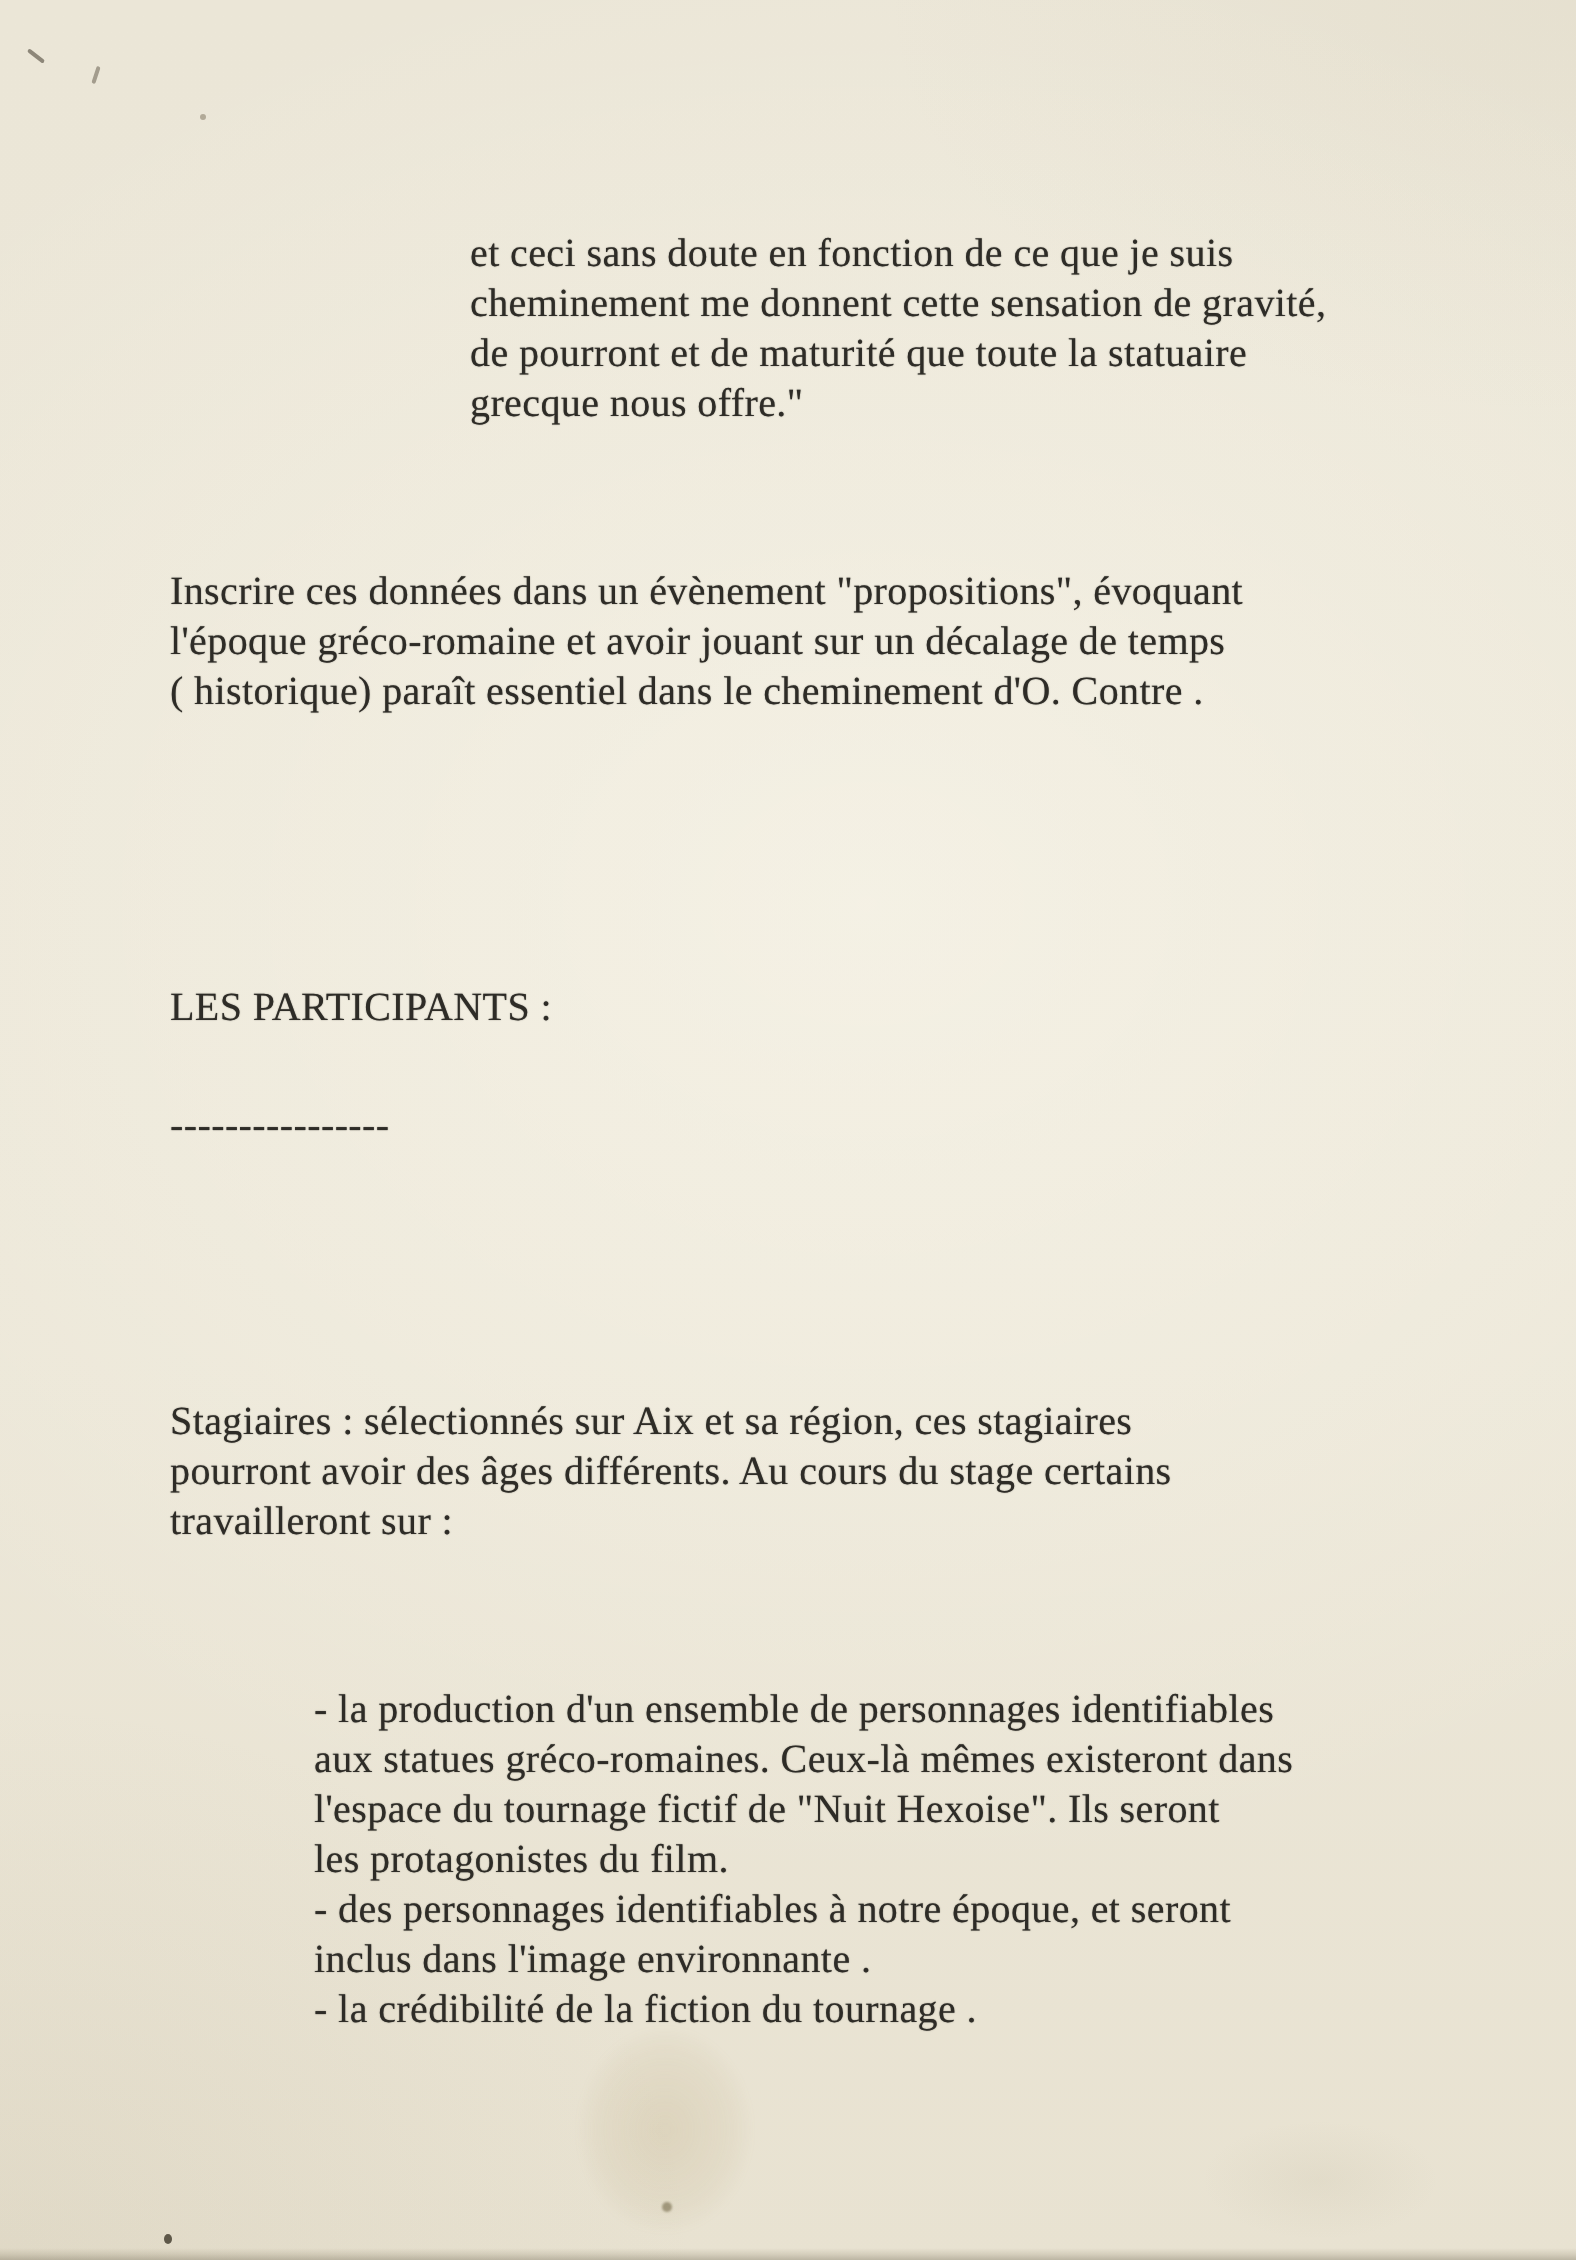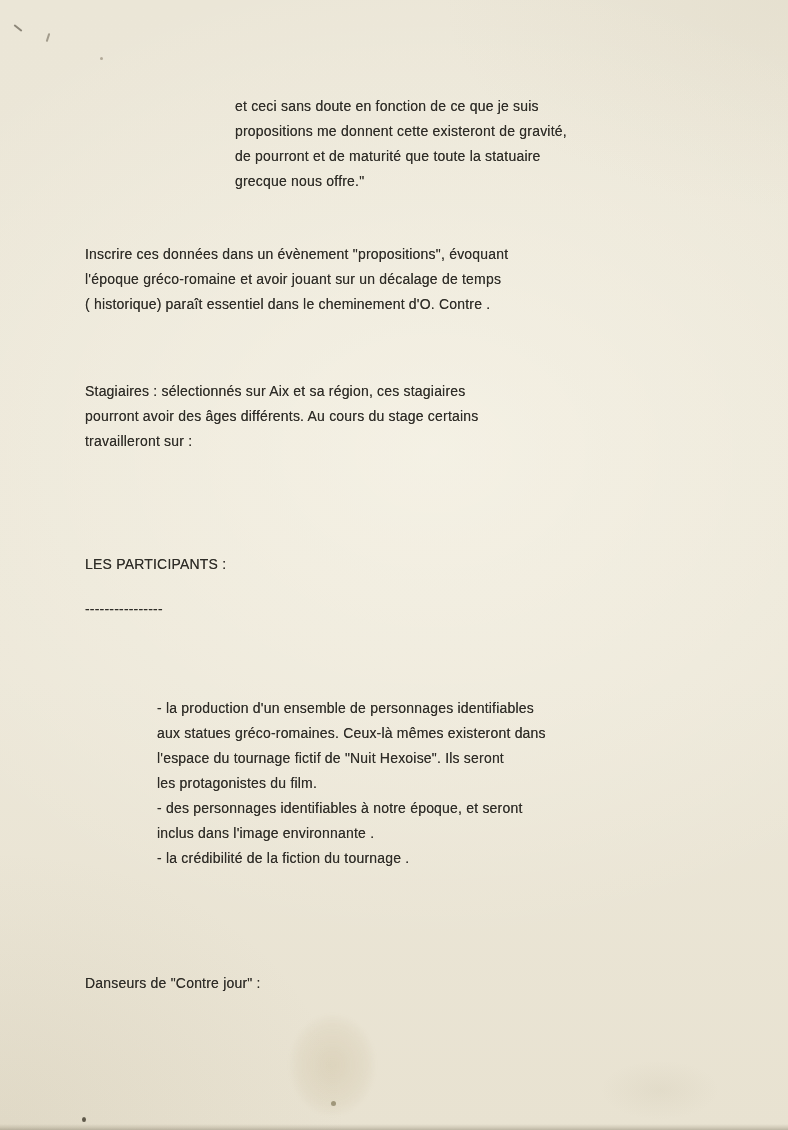--- a/index.html
+++ b/index.html
@@ -13,22 +13,22 @@
   .page {
     position: absolute;
     inset: 0;
     width: 788px;
     height: 1130px;
     background:
       radial-gradient(ellipse 900px 700px at 55% 40%, rgba(255,253,244,0.45), rgba(255,253,244,0) 70%),
       radial-gradient(ellipse 500px 400px at 0% 100%, rgba(150,135,100,0.10), rgba(150,135,100,0) 70%),
       radial-gradient(ellipse 500px 300px at 100% 0%, rgba(170,158,125,0.08), rgba(170,158,125,0) 70%),
       linear-gradient(180deg, #ebe6d7 0%, #ece7d8 60%, #e8e2d1 100%);
-    font-family: Liberation Sans, sans-serif;
-    font-size: 14px;
+    font-family: Liberation Serif, serif;
+    font-size: 20px;
     letter-spacing: 0.2px;
     color: #2e2c27;
     text-shadow: 0 0 0.6px rgba(46,44,39,0.65);
   }
   
   .page::after {
     content: "";
     position: absolute;
     left: 0; right: 0; bottom: 0;
     height: 6px;
@@ -93,30 +93,30 @@
   <div class="mark mark-stroke1"></div>
   <div class="mark mark-stroke2"></div>
   <div class="mark mark-dot1"></div>
   <div class="mark stain-large"></div>
   <div class="mark stain-small"></div>
   <div class="mark mark-dot2"></div>
   <div class="mark stain-bottom-streak"></div>
 
   <div class="doc">
 
-    <div class="block quote"><div class="tl">et ceci sans doute en fonction de ce que je suis</div><div class="tl">propositions me donnent cette existeront de gravité,</div><div class="tl">de pourront et de maturité que toute la statuaire</div><div class="tl">grecque nous offre."</div></div>
+    <div class="block quote"><div class="tl">et ceci sans doute en fonction de ce que je suis</div><div class="tl">cheminement me donnent cette sensation de gravité,</div><div class="tl">de pourront et de maturité que toute la statuaire</div><div class="tl">grecque nous offre."</div></div>
 
     <div class="block"><div class="tl">Inscrire ces données dans un évènement "propositions", évoquant</div><div class="tl">l'époque gréco-romaine et avoir jouant sur un décalage de temps</div><div class="tl">( historique) paraît essentiel dans le cheminement d'O. Contre .</div></div>
-
-    <div class="block mt14"><div class="tl">Stagiaires : sélectionnés sur Aix et sa région, ces stagiaires</div><div class="tl">pourront avoir des âges différents. Au cours du stage certains</div><div class="tl">travailleront sur :</div></div>
 
     <div class="block mt18">
       <div class="hline">LES PARTICIPANTS :</div>
       <div class="hunder">----------------</div>
     </div>
+
+    <div class="block mt14"><div class="tl">Stagiaires : sélectionnés sur Aix et sa région, ces stagiaires</div><div class="tl">pourront avoir des âges différents. Au cours du stage certains</div><div class="tl">travailleront sur :</div></div>
 
     <div class="block indent2"><div class="tl">- la production d'un ensemble de personnages identifiables</div><div class="tl">aux statues gréco-romaines. Ceux-là mêmes existeront dans</div><div class="tl">l'espace du tournage fictif de "Nuit Hexoise". Ils seront</div><div class="tl">les protagonistes du film.</div><div class="tl">- des personnages identifiables à notre époque, et seront</div><div class="tl">inclus dans l'image environnante .</div><div class="tl">- la crédibilité de la fiction du tournage .</div></div>
 
     <div class="block mt20">
       <div class="tl">Danseurs de "Contre jour" :</div>
     </div>
 
     
 
     

